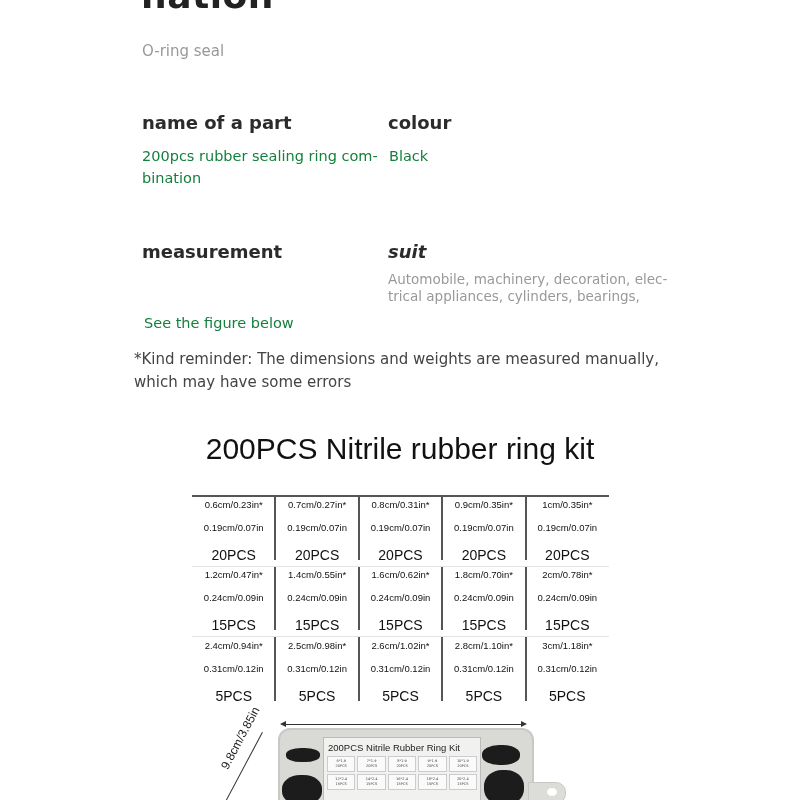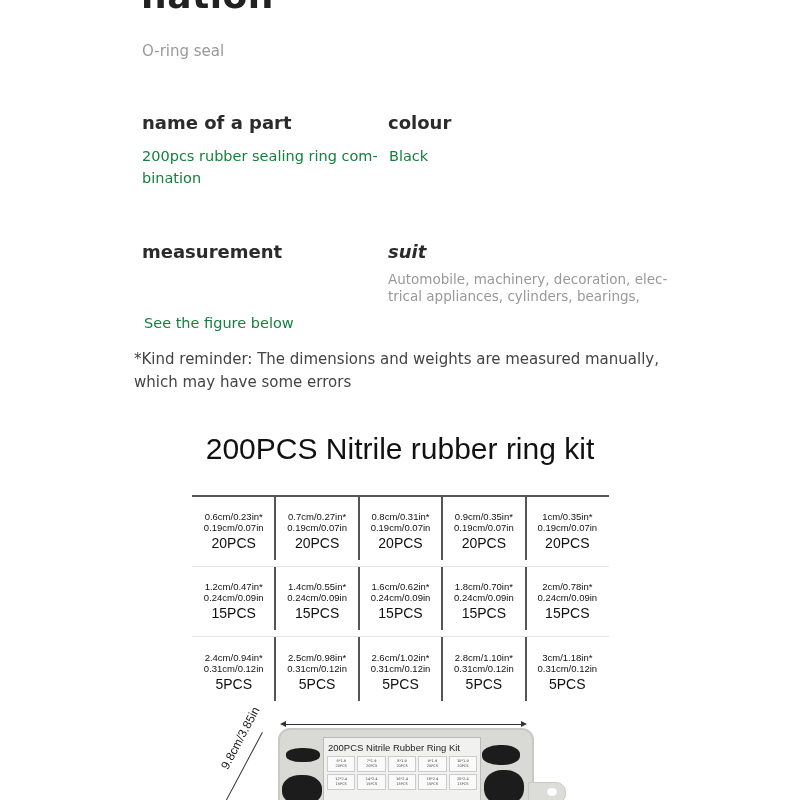--- a/index.html
+++ b/index.html
@@ -25,21 +25,21 @@
   }
   .grid {
     left: 192px; top: 495px; width: 417px; height: 210px;
     border-top: 2px solid #555;
     display: grid; grid-template-columns: repeat(5, 1fr); grid-template-rows: repeat(3, 70px);
   }
   .cell {
     position: relative; text-align: center; color: #111;
     font-family: "Liberation Sans", sans-serif;
     border-bottom: 1px solid #e4e4e4;
-    display: flex; flex-direction: column; justify-content: center; align-items: center;
+    display: flex; flex-direction: column; justify-content: center; align-items: center; gap: 12px;
   }
   .cell.sep::before {
     content: ""; position: absolute; left: -1px; top: 0; bottom: 6px; width: 2px; background: #555;
   }
   .cell .d1, .cell .d2 { font-size: 9.5px; line-height: 11px; }
   .cell .pcs { font-size: 14px; line-height: 18px; margin-top: 1px; }
   .grid .row3 { border-bottom: none; }
 
   .dim-width { left: 0; width: 800px; top: 742px; text-align: center; font-size: 12px; color: #222; font-family: "Liberation Sans", sans-serif; }
   .arrow-h { left: 282px; top: 724px; width: 243px; height: 1px; background: #333; }

